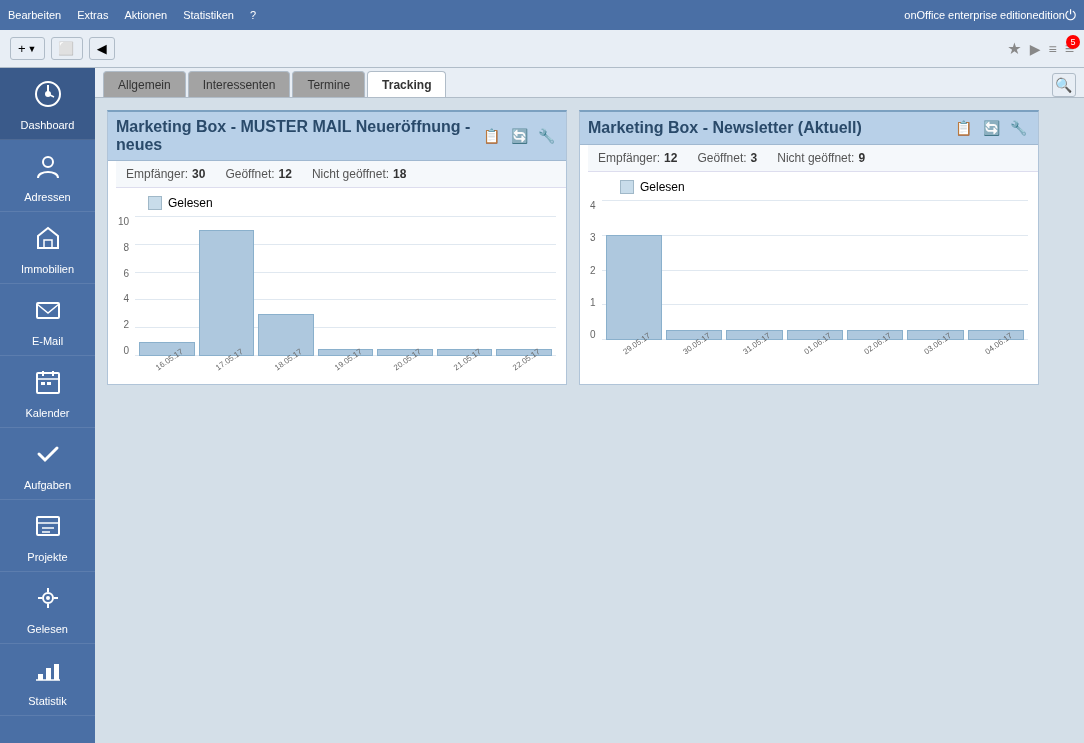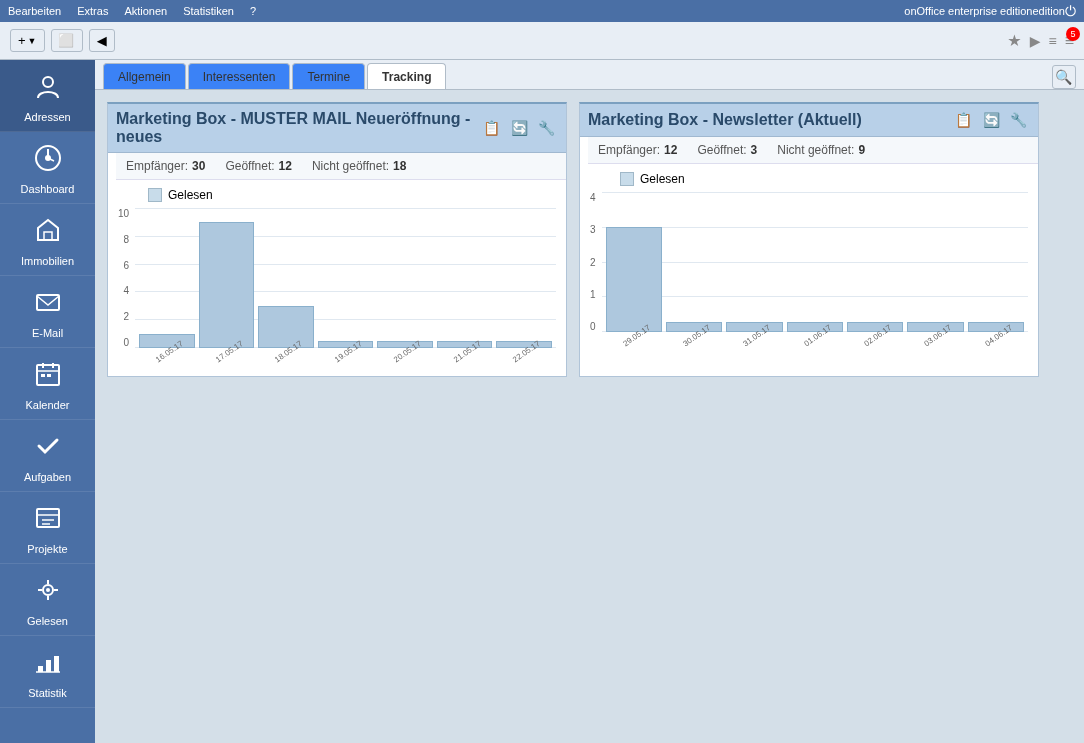--- a/index.html
+++ b/index.html
@@ -2,21 +2,21 @@
 <html><head>
   <meta charset="utf-8">
   <style>
     * { box-sizing: border-box; margin: 0; padding: 0; }
     body { font-family: Arial, sans-serif; font-size: 12px; background: #d0dce8; display: flex; flex-direction: column; height: 743px; overflow: hidden; }
 
     
     #topbar {
       background: #4a6fa5;
       color: white;
-      height: 22px;
+      height: 30px;
       display: flex;
       align-items: center;
       justify-content: space-between;
       padding: 0 8px;
       font-size: 11px;
     }
     #topbar-left { display: flex; gap: 16px; }
     #topbar-right { display: flex; gap: 0; align-items: center; }
     #topbar-left span { cursor: pointer; }
 
@@ -84,21 +84,21 @@
       align-items: flex-end;
       padding: 0 8px;
       gap: 2px;
       height: 30px;
     }
     .tab {
       padding: 4px 14px;
       border: 1px solid #b0bcc8;
       border-bottom: none;
       border-radius: 4px 4px 0 0;
-      background: #3b82f6;
+      background: #a3a3a3;
       cursor: pointer;
       font-size: 12px;
       color: #333;
       height: 26px;
       display: flex; align-items: center;
     }
     .tab.active { background: white; font-weight: bold; color: #333; }
     .tab-search { margin-left: auto; }
     .search-icon-btn { 
       background: #e8eef5;
@@ -217,37 +217,37 @@
   </div>
 </div>
 
 <div id="layout">
 
   <div id="sidebar">
 
     <div class="sidebar-item">
       <div class="sidebar-icon">
         <svg width="28" height="28" viewBox="0 0 28 28" fill="none">
-          <circle cx="14" cy="10" r="5" stroke="white" stroke-width="2"></circle>
-          <path d="M4 26 C4 18 24 18 24 26" stroke="white" stroke-width="2" fill="none"></path>
-        </svg>
-      </div>
-      <span>Adressen</span>
-    </div>
-
-    <div class="sidebar-item">
-      <div class="sidebar-icon">
-        <svg width="28" height="28" viewBox="0 0 28 28" fill="none">
           <circle cx="14" cy="14" r="12" stroke="white" stroke-width="2"></circle>
           <circle cx="14" cy="14" r="3" fill="white"></circle>
           <line x1="14" y1="14" x2="14" y2="5" stroke="white" stroke-width="2"></line>
           <line x1="14" y1="14" x2="20" y2="17" stroke="white" stroke-width="1.5"></line>
         </svg>
       </div>
       <span>Dashboard</span>
+    </div>
+
+    <div class="sidebar-item">
+      <div class="sidebar-icon">
+        <svg width="28" height="28" viewBox="0 0 28 28" fill="none">
+          <circle cx="14" cy="10" r="5" stroke="white" stroke-width="2"></circle>
+          <path d="M4 26 C4 18 24 18 24 26" stroke="white" stroke-width="2" fill="none"></path>
+        </svg>
+      </div>
+      <span>Adressen</span>
     </div>
 
     <div class="sidebar-item">
       <div class="sidebar-icon">
         <svg width="28" height="28" viewBox="0 0 28 28" fill="none">
           <path d="M4 24 L4 12 L14 4 L24 12 L24 24 Z" stroke="white" stroke-width="2" fill="none"></path>
           <rect x="10" y="16" width="8" height="8" stroke="white" stroke-width="1.5" fill="none"></rect>
         </svg>
       </div>
       <span>Immobilien</span>

